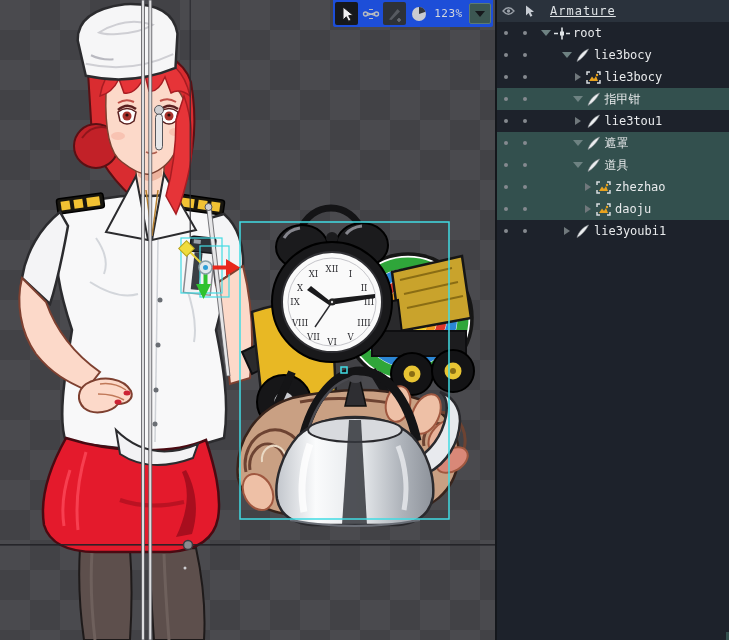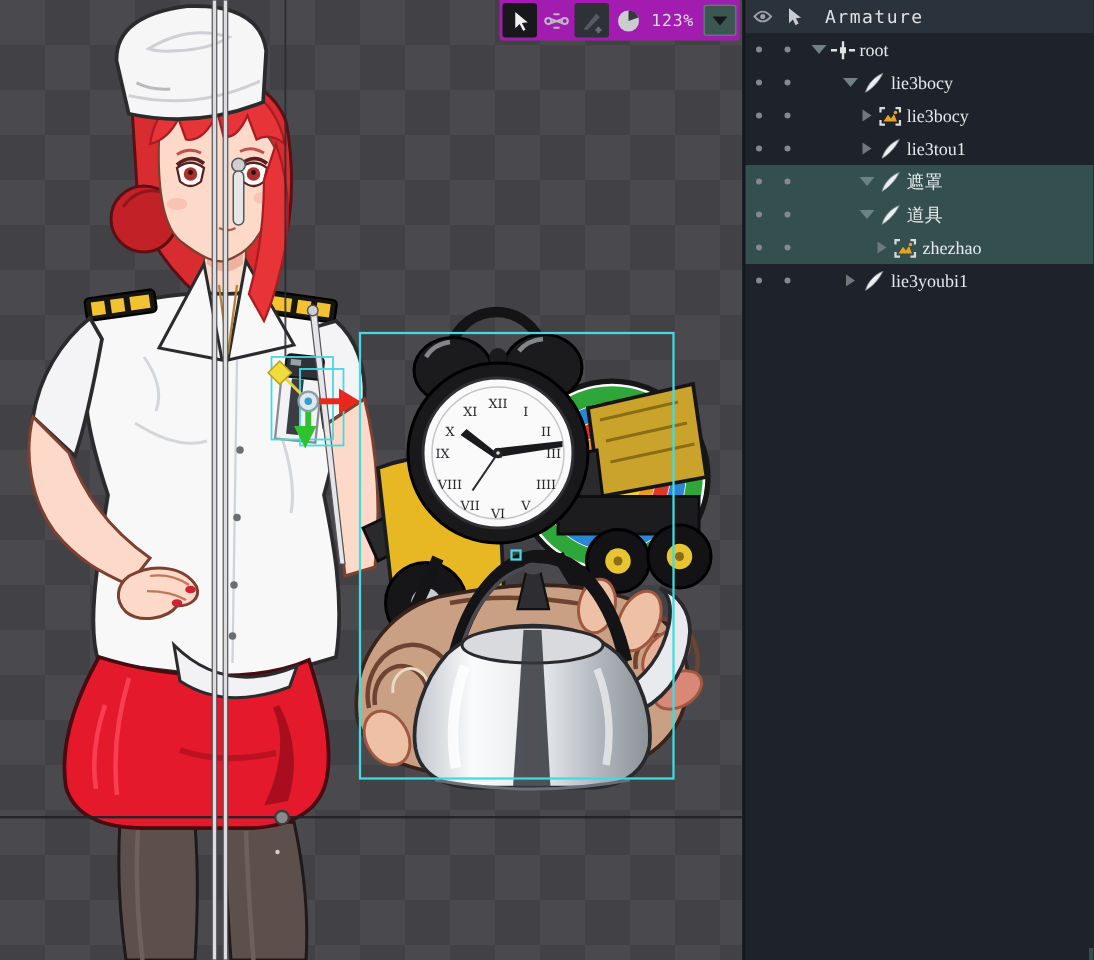--- a/index.html
+++ b/index.html
@@ -2,56 +2,56 @@
 <html><head>
 <meta charset="utf-8">
 <style>
   html,body{margin:0;padding:0;background:#1d222b;width:729px;height:640px;overflow:hidden;
     font-family:"DejaVu Sans Mono","DejaVu Sans",monospace;}
   .app{display:flex;width:729px;height:640px;}
   
   .stage-wrap{position:relative;width:495px;height:640px;flex:0 0 495px;background:#424246;}
   .stage-wrap svg.stage{position:absolute;left:0;top:0;}
   
-  .toolbar{position:absolute;left:333px;top:0;height:27px;width:160px;background:#a21caf;
+  .toolbar{position:absolute;left:333px;top:0;height:27px;width:160px;background:#1d4ed8;
     display:flex;align-items:center;gap:1px;padding:0 2px;box-sizing:border-box;border-radius:0 0 2px 2px;}
   .tbtn{width:25px;height:23px;border:none;background:transparent;display:flex;align-items:center;
     justify-content:center;padding:0;border-radius:2px;}
   .tbtn.active{background:#16181c;}
   .tbtn.disabled{background:#2e3237;}
   .zoom-text{color:#d4d8dc;font-size:11px;letter-spacing:.5px;padding:0 5px 0 3px;}
   .dropdown-btn{width:24px;height:21px;background:#3c5752;border:1px solid #5c7a74;border-radius:2px;
     display:flex;align-items:center;justify-content:center;padding:0;}
   .dd-tri{width:0;height:0;border-left:5px solid transparent;border-right:5px solid transparent;
     border-top:6px solid #16191c;}
   
   .panel{width:232px;flex:0 0 232px;background:#1d222b;border-left:2px solid #14171c;
     display:flex;flex-direction:column;position:relative;}
   .panel-header{height:22px;background:#2a323c;display:flex;align-items:center;flex:0 0 22px;}
   .panel-header .hicon{display:flex;align-items:center;justify-content:center;width:14px;}
-  .panel-title{color:#dfe3e6;font-size:12px;margin-left:14px;letter-spacing:1px;}
+  .panel-title{color:#dfe3e6;font-size:12px;margin-left:14px;letter-spacing:1px;text-decoration:underline;}
   .rows{flex:1 1 auto;}
   .trow{height:22px;display:flex;align-items:center;font-size:12px;color:#e8eaec;}
   .trow.sel{background:#33504e;}
   .dotzone{flex:0 0 36px;display:flex;align-items:center;}
   .dot{width:4px;height:4px;border-radius:50%;background:#85898f;margin-left:7px;}
   .dot:first-child{margin-left:7px;}
   .dot+.dot{margin-left:15px;}
   .spacer{flex:0 0 auto;height:1px;}
   .tri{flex:0 0 10px;display:flex;align-items:center;justify-content:center;}
   .tri.expanded::before{content:"";width:0;height:0;border-left:5px solid transparent;
     border-right:5px solid transparent;border-top:6px solid #6e8282;}
   .tri.collapsed::before{content:"";width:0;height:0;border-top:4.5px solid transparent;
     border-bottom:4.5px solid transparent;border-left:6px solid #70787c;}
   .node-icon{flex:0 0 17px;display:flex;align-items:center;justify-content:center;margin:0 3px 0 2px;}
   .node-icon svg{display:none;}
   .node-icon.icon-bone svg.i-bone{display:block;}
   .node-icon.icon-image svg.i-image{display:block;}
   .node-icon.icon-root svg.i-root{display:block;}
-  .tlabel{white-space:nowrap;font-family:Liberation Serif, serif;}
+  .tlabel{white-space:nowrap;}
   .scroll-corner{position:absolute;right:0;bottom:0;width:3px;height:8px;background:#33504e;}
 </style>
 </head>
 <body>
 
 <div class="app">
 
   <div class="stage-wrap">
     <svg class="stage" width="495" height="640" viewBox="0 0 495 640">
       <defs>
@@ -385,20 +385,35 @@
 
       <svg class="i-image" width="15" height="13" viewBox="0 0 15 13">
         <path d="M1,4 L1,1 L4,1 M11,1 L14,1 L14,4 M14,9 L14,12 L11,12 M4,12 L1,12 L1,9" fill="none" stroke="#d8dce0" stroke-width="1.5"></path>
         <path d="M3,10 L6,5.5 L8,8 L10,5 L12,10 Z" fill="#e8a21e"></path>
         <circle cx="11" cy="4" r="1.2" fill="#e8a21e"></circle>
       </svg>
 
     </span>
     <span class="tlabel">lie3bocy</span>
   </div>
+        <div class="trow sel">
+    <span class="dotzone">
+      <span class="dot"></span>
+      <span class="dot"></span>
+    </span>
+    <span class="spacer" style="width: 39.5px;"></span>
+    <span class="tri expanded"></span>
+    <span class="node-icon icon-bone">
+      <svg class="i-bone" width="15" height="15" viewBox="0 0 15 15">
+        <path d="M2,13.5 C3.5,8 8,3 13.5,1 C11,6.5 6,11.5 2,13.5 Z" fill="#eceef0" stroke="#8a8e94" stroke-width="0.6"></path>
+      </svg>
+
+    </span>
+    <span class="tlabel">指甲钳</span>
+  </div>
         <div class="trow">
     <span class="dotzone">
       <span class="dot"></span>
       <span class="dot"></span>
     </span>
     <span class="spacer" style="width: 39.5px;"></span>
     <span class="tri collapsed"></span>
     <span class="node-icon icon-bone">
       <svg class="i-bone" width="15" height="15" viewBox="0 0 15 15">
         <path d="M2,13.5 C3.5,8 8,3 13.5,1 C11,6.5 6,11.5 2,13.5 Z" fill="#eceef0" stroke="#8a8e94" stroke-width="0.6"></path>
@@ -448,20 +463,38 @@
 
       <svg class="i-image" width="15" height="13" viewBox="0 0 15 13">
         <path d="M1,4 L1,1 L4,1 M11,1 L14,1 L14,4 M14,9 L14,12 L11,12 M4,12 L1,12 L1,9" fill="none" stroke="#d8dce0" stroke-width="1.5"></path>
         <path d="M3,10 L6,5.5 L8,8 L10,5 L12,10 Z" fill="#e8a21e"></path>
         <circle cx="11" cy="4" r="1.2" fill="#e8a21e"></circle>
       </svg>
 
     </span>
     <span class="tlabel">zhezhao</span>
   </div>
+        <div class="trow sel">
+    <span class="dotzone">
+      <span class="dot"></span>
+      <span class="dot"></span>
+    </span>
+    <span class="spacer" style="width: 50px;"></span>
+    <span class="tri collapsed"></span>
+    <span class="node-icon icon-image">
+
+      <svg class="i-image" width="15" height="13" viewBox="0 0 15 13">
+        <path d="M1,4 L1,1 L4,1 M11,1 L14,1 L14,4 M14,9 L14,12 L11,12 M4,12 L1,12 L1,9" fill="none" stroke="#d8dce0" stroke-width="1.5"></path>
+        <path d="M3,10 L6,5.5 L8,8 L10,5 L12,10 Z" fill="#e8a21e"></path>
+        <circle cx="11" cy="4" r="1.2" fill="#e8a21e"></circle>
+      </svg>
+
+    </span>
+    <span class="tlabel">daoju</span>
+  </div>
         <div class="trow">
     <span class="dotzone">
       <span class="dot"></span>
       <span class="dot"></span>
     </span>
     <span class="spacer" style="width: 29px;"></span>
     <span class="tri collapsed"></span>
     <span class="node-icon icon-bone">
       <svg class="i-bone" width="15" height="15" viewBox="0 0 15 15">
         <path d="M2,13.5 C3.5,8 8,3 13.5,1 C11,6.5 6,11.5 2,13.5 Z" fill="#eceef0" stroke="#8a8e94" stroke-width="0.6"></path>

